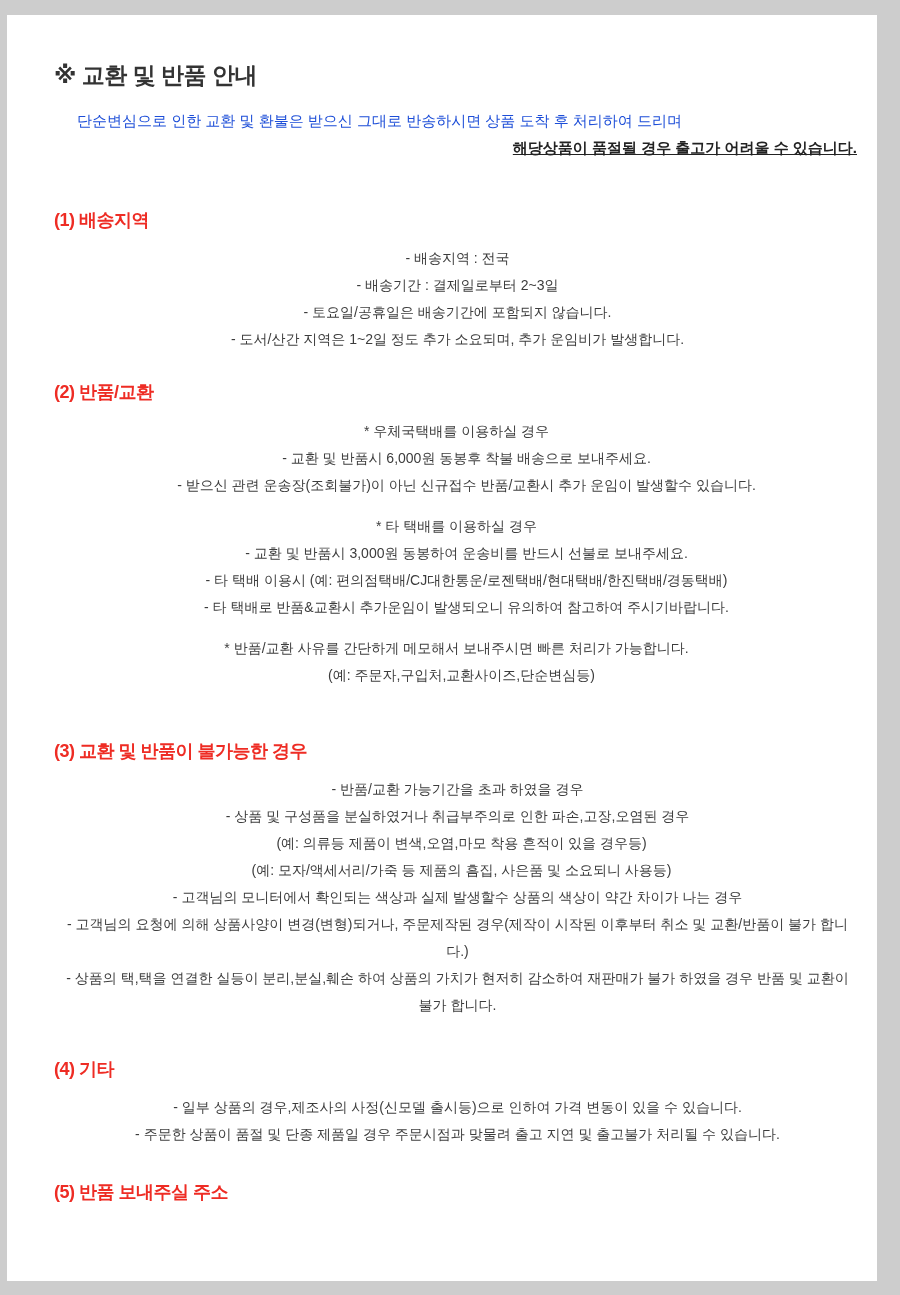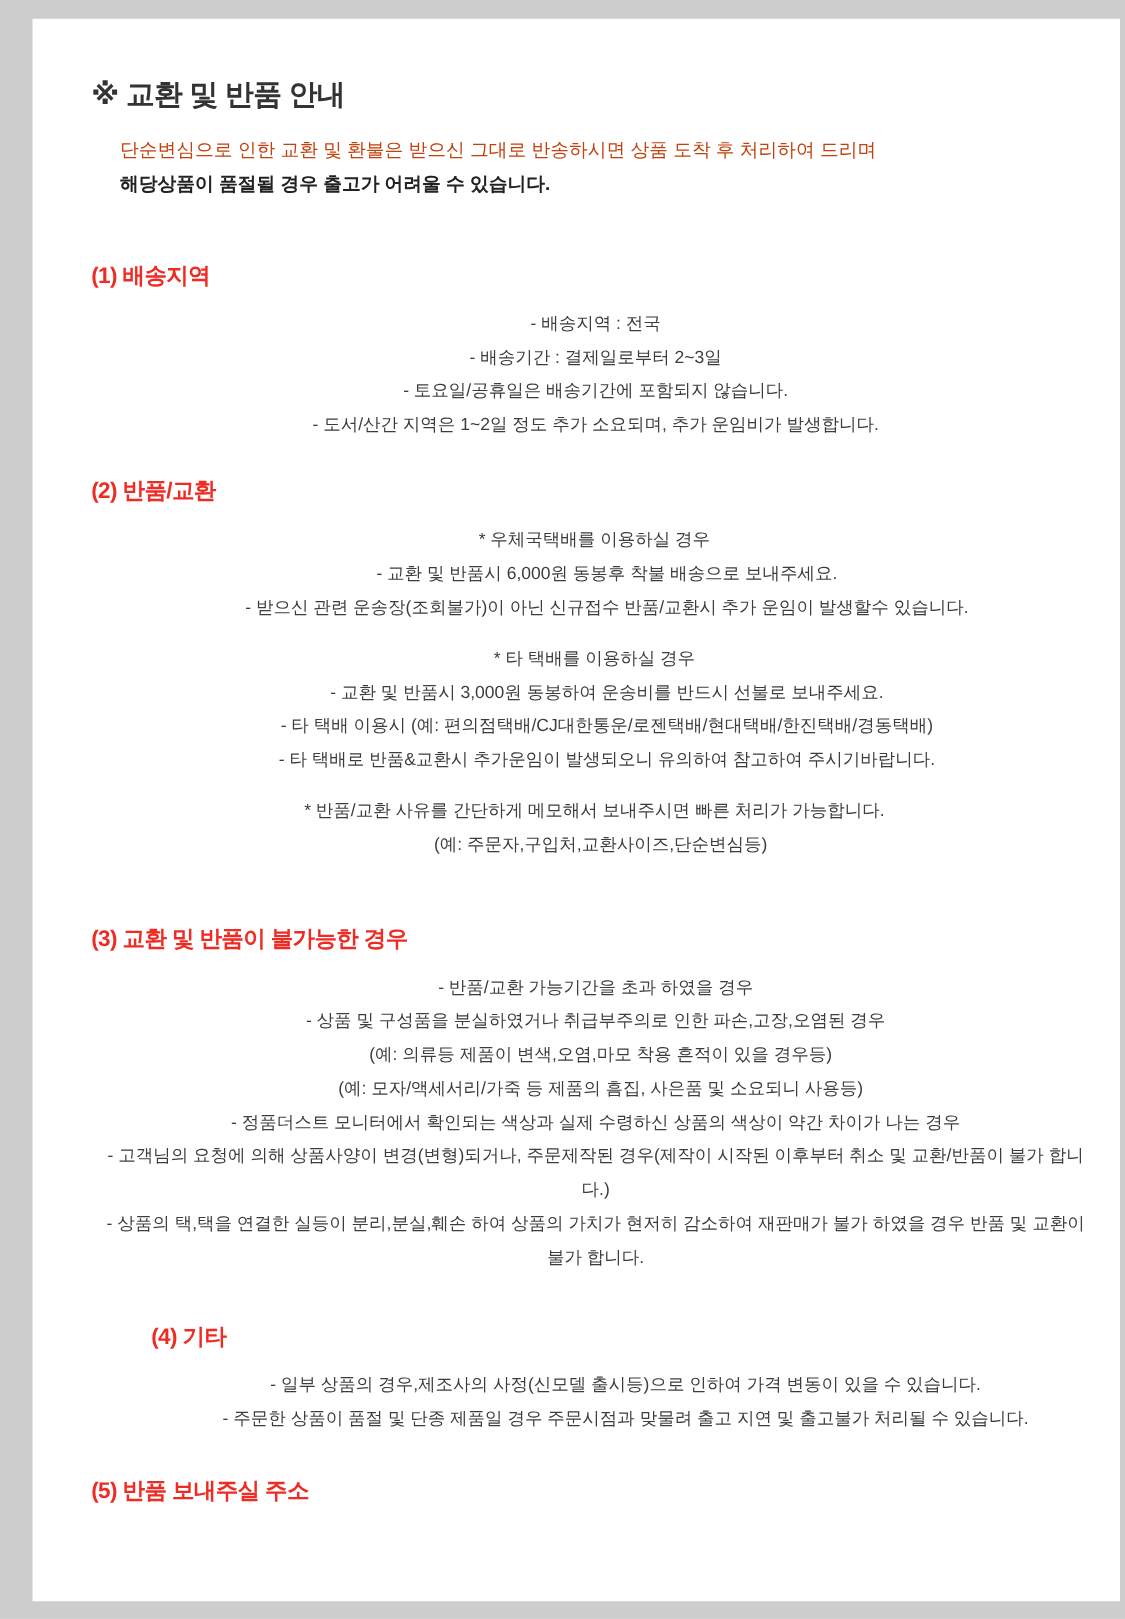--- a/index.html
+++ b/index.html
@@ -10,21 +10,21 @@
     color: #3f3f3f;
   }
   .page {
     width: 900px;
     height: 1295px;
     box-sizing: border-box;
     background: #cdcdcd;
   }
   .card {
     position: absolute;
-    left: 26px;
+    left: 7px;
     top: 15px;
     width: 870px;
     height: 1266px;
     background: #ffffff;
     box-sizing: border-box;
     padding: 45px 20px 30px 47px;
     overflow: hidden;
   }
   .title {
     margin: 0;
@@ -33,25 +33,27 @@
     color: #333333;
     letter-spacing: -0.5px;
   }
   .intro {
     margin: 16px 0 0 23px;
   }
   .intro p {
     margin: 0;
     font-size: 15px;
     line-height: 27px;
-    color: #c2410c;
+    color: #1d4ed8;
   }
   .intro .emph {
     font-weight: bold;
+    text-decoration: underline;
     color: #222222;
+    text-align: right;
   }
   .sec {
     margin-top: 47px;
   }
   .sec-h {
     margin: 0 0 13px 0;
     font-size: 18px;
     font-weight: bold;
     color: #ee2c24;
     letter-spacing: -0.5px;
@@ -63,21 +65,21 @@
     color: #3c3c3c;
     padding-left: 4px;
     text-align: center;
   }
   .star { padding-left: 2px; }
   .dash { padding-left: 22px; }
   .ex   { padding-left: 12px; }
   .gap  { margin-top: 14px; }
   .sec-2 { margin-top: 27px; }
   .sec-3 { margin-top: 50px; }
-  .sec-4 { margin-top: 38px; margin-left: 48px; }
+  .sec-4 { margin-top: 38px; }
   .sec-5 { margin-top: 32px; }
 </style>
 </head>
 <body>
 
 <div class="page">
   <div class="card">
 
     <h1 class="title">※ 교환 및 반품 안내</h1>
 
@@ -109,21 +111,21 @@
       <p class="li star gap">* 반품/교환 사유를 간단하게 메모해서 보내주시면 빠른 처리가 가능합니다.</p>
       <p class="li ex">(예: 주문자,구입처,교환사이즈,단순변심등)</p>
     </div>
 
     <div class="sec sec-3">
       <h2 class="sec-h">(3) 교환 및 반품이 불가능한 경우</h2>
       <p class="li">- 반품/교환 가능기간을 초과 하였을 경우</p>
       <p class="li">- 상품 및 구성품을 분실하였거나 취급부주의로 인한 파손,고장,오염된 경우</p>
       <p class="li ex">(예: 의류등 제품이 변색,오염,마모 착용 흔적이 있을 경우등)</p>
       <p class="li ex">(예: 모자/액세서리/가죽 등 제품의 흠집, 사은품 및 소요되니 사용등)</p>
-      <p class="li">- 정품더스트 모니터에서 확인되는 색상과 실제 수령하신 상품의 색상이 약간 차이가 나는 경우</p>
+      <p class="li">- 고객님의 모니터에서 확인되는 색상과 실제 발생할수 상품의 색상이 약간 차이가 나는 경우</p>
       <p class="li">- 고객님의 요청에 의해 상품사양이 변경(변형)되거나, 주문제작된 경우(제작이 시작된 이후부터 취소 및 교환/반품이 불가 합니다.)</p>
       <p class="li">- 상품의 택,택을 연결한 실등이 분리,분실,훼손 하여 상품의 가치가 현저히 감소하여 재판매가 불가 하였을 경우 반품 및 교환이 불가 합니다.</p>
     </div>
 
     <div class="sec sec-4">
       <h2 class="sec-h">(4) 기타</h2>
       <p class="li">- 일부 상품의 경우,제조사의 사정(신모델 출시등)으로 인하여 가격 변동이 있을 수 있습니다.</p>
       <p class="li">- 주문한 상품이 품절 및 단종 제품일 경우 주문시점과 맞물려 출고 지연 및 출고불가 처리될 수 있습니다.</p>
     </div>
 

